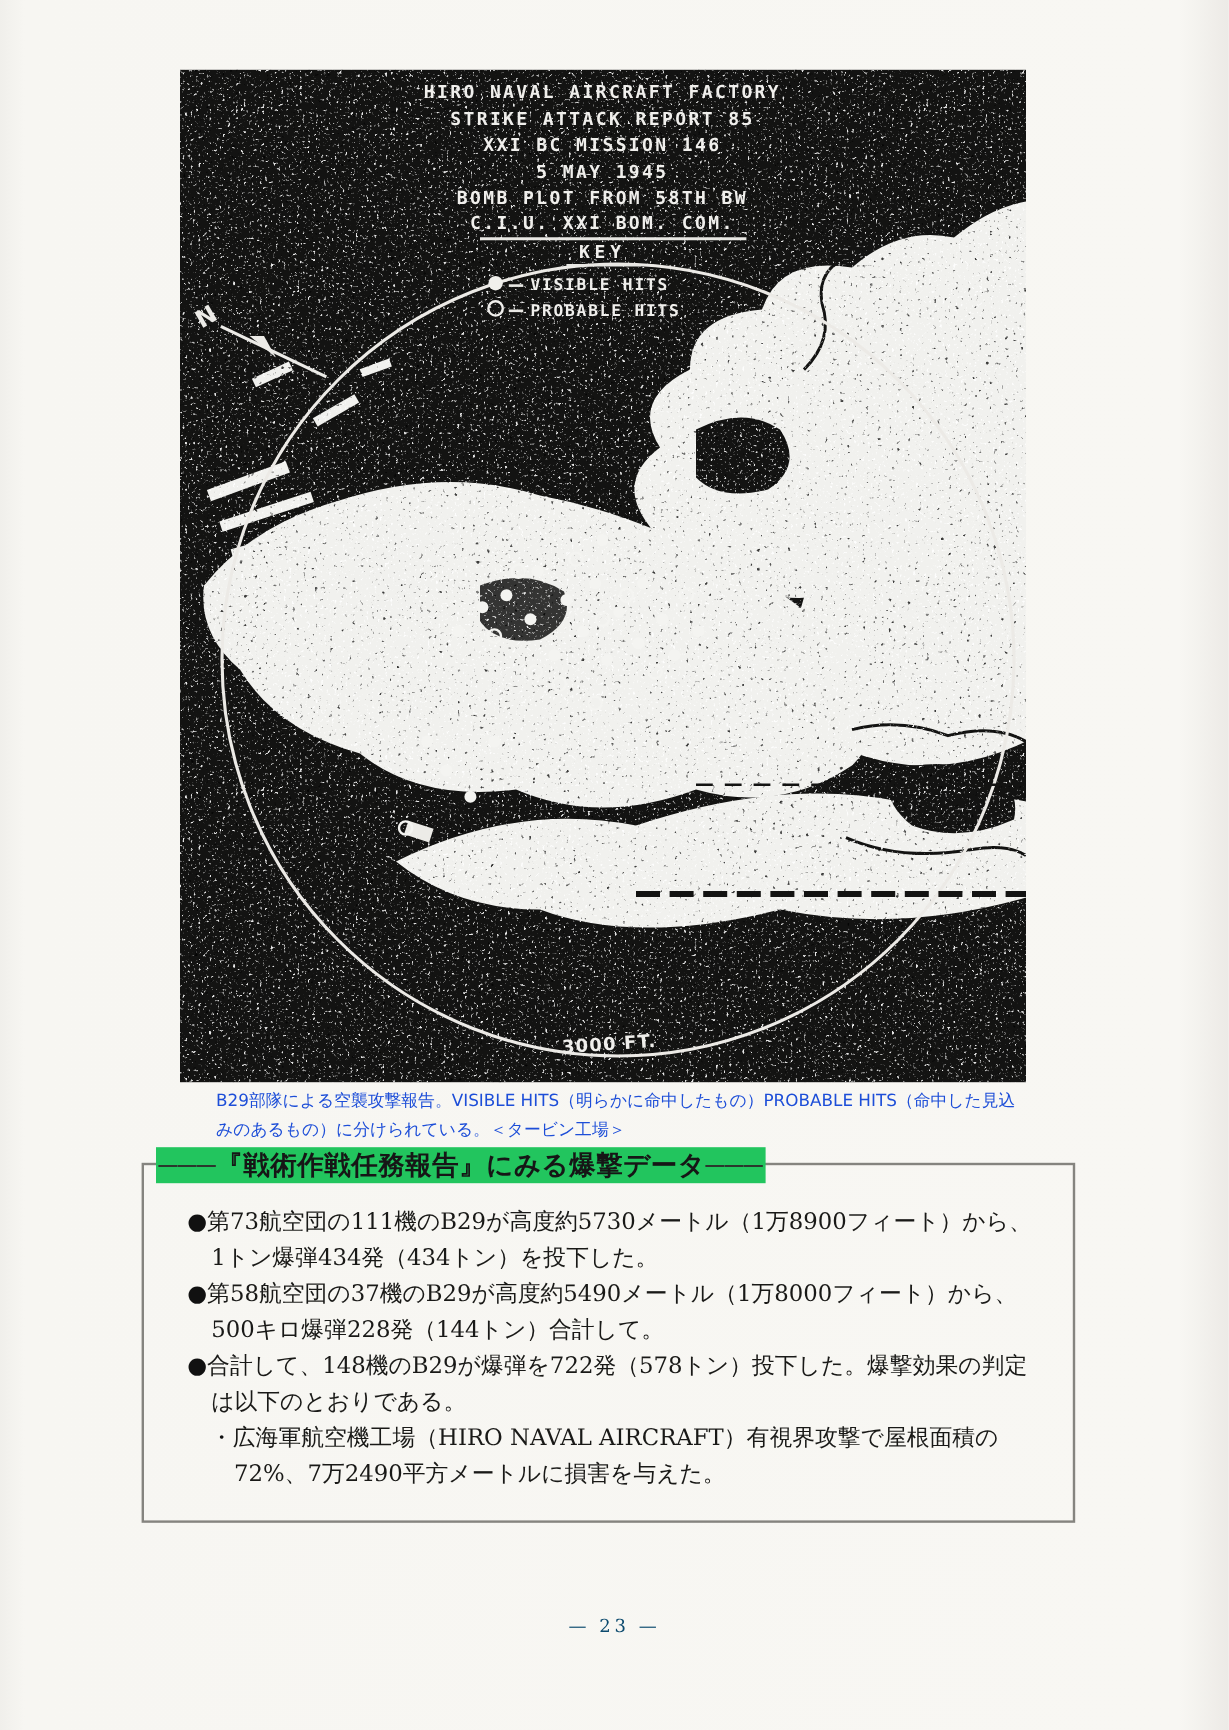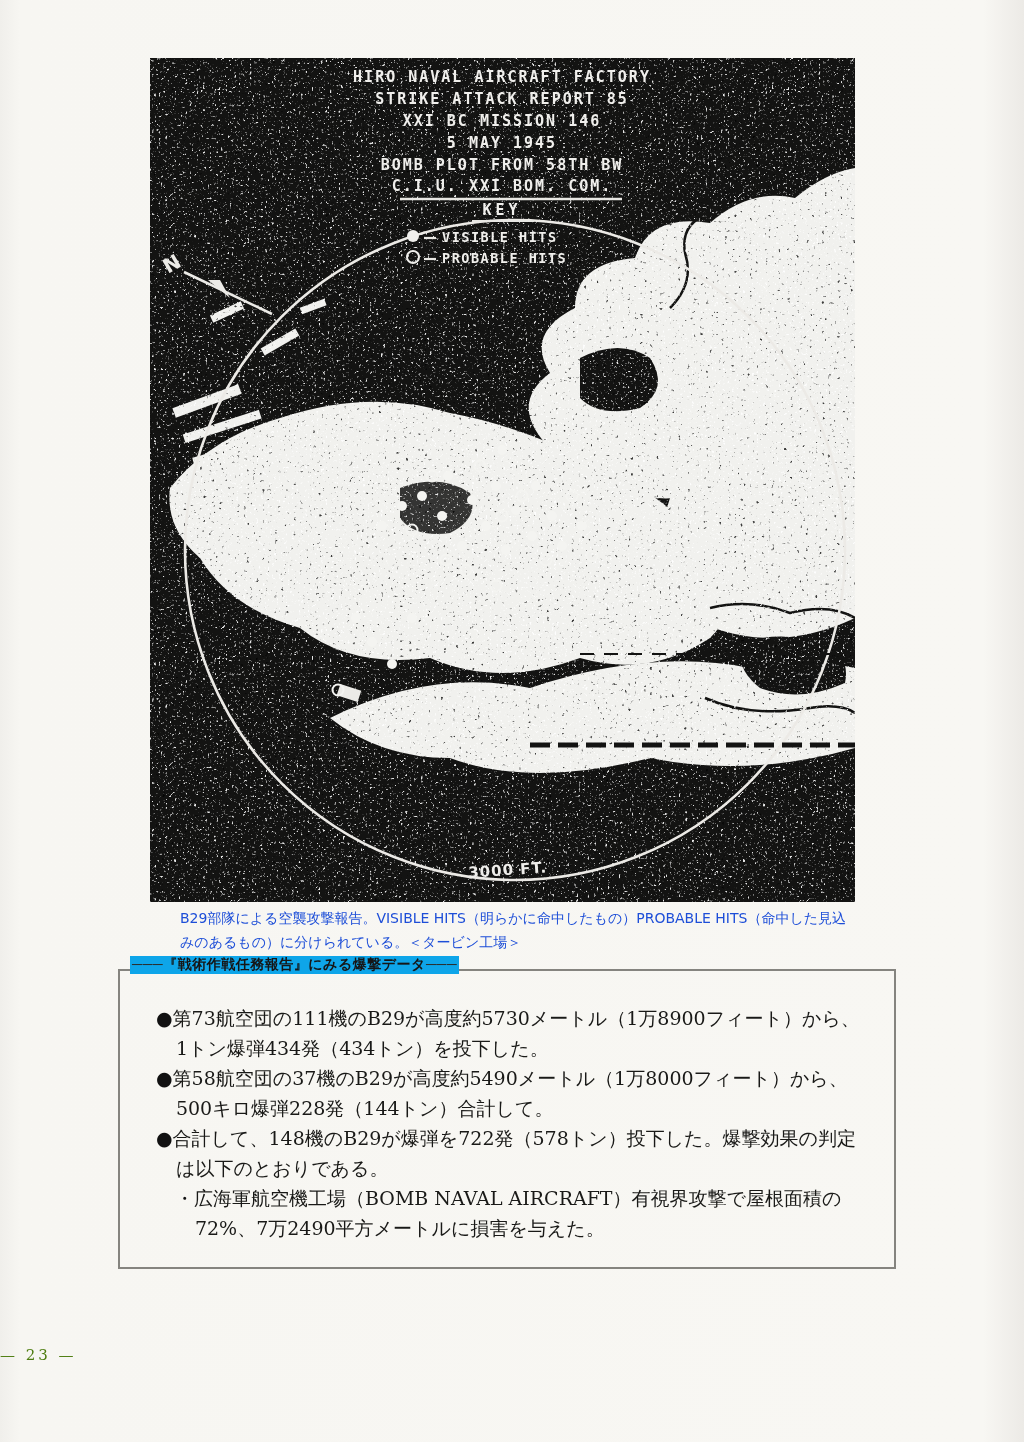--- a/index.html
+++ b/index.html
@@ -14,32 +14,32 @@
     position:absolute;left:180px;top:906px;width:700px;
     font-family:"DejaVu Sans","Liberation Sans",sans-serif;
     font-size:14px;line-height:24px;color:#1d4ed8;
   }
   .caption span{display:block;}
   .data-box{
     position:absolute;left:118px;top:969px;width:740px;
     border:2px solid #85847f;padding:16px 14px 8px 20px;
   }
   .box-title{
-    position:absolute;top:-15px;left:10px;background:#0ea5e9;padding:0 2px;
+    position:absolute;top:-15px;left:10px;background:#22c55e;padding:0 2px;
     font-family:Liberation Sans, sans-serif;
-    font-weight:bold;font-size:14px;color:#161616;letter-spacing:.5px;white-space:nowrap;
+    font-weight:bold;font-size:22px;color:#161616;letter-spacing:.5px;white-space:nowrap;
   }
   .box-title .dash{font-weight:bold;color:#2c2c2a;}
   ul.bullets{list-style:none;margin:16px;padding:0;font-size:19px;line-height:30px;color:#191917;}
   li.main{padding-left:1.05em;text-indent:-1.05em;}
   li.sub{margin-left:1.0em;padding-left:1.05em;text-indent:-1.05em;}
   .bullet-marker{color:#111;}
   .footer{
-    position:absolute;left:0;right:0;top:1346px;
-    font-size:15px;color:#4d7c0f;letter-spacing:3px;
+    position:absolute;left:0;right:0;top:1346px;text-align:center;
+    font-size:15px;color:#0c4a6e;letter-spacing:3px;
   }
 </style>
 </head>
 <body>
 
 <div class="photo-wrap">
   <svg width="705" height="844" viewBox="0 0 705 844" xmlns="http://www.w3.org/2000/svg">
     <defs>
       <filter id="nW" x="0" y="0" width="100%" height="100%">
         <feTurbulence type="fractalNoise" baseFrequency="0.45" numOctaves="2" seed="11" result="t"></feTurbulence>
@@ -165,17 +165,17 @@
 </div>
 
 <div class="data-box">
   <div class="box-title">
     <span class="dash">───</span><span>『戦術作戦任務報告』にみる爆撃データ</span><span class="dash">───</span>
   </div>
   <ul class="bullets">
     <li class="main"><span class="bullet-marker">●</span><span>第73航空団の111機のB29が高度約5730メートル（1万8900フィート）から、1トン爆弾434発（434トン）を投下した。</span></li>
     <li class="main"><span class="bullet-marker">●</span><span>第58航空団の37機のB29が高度約5490メートル（1万8000フィート）から、500キロ爆弾228発（144トン）合計して。</span></li>
     <li class="main"><span class="bullet-marker">●</span><span>合計して、148機のB29が爆弾を722発（578トン）投下した。爆撃効果の判定は以下のとおりである。</span></li>
-    <li class="sub"><span class="bullet-marker">・</span><span>広海軍航空機工場（BOMB NAVAL AIRCRAFT）有視界攻撃で屋根面積の72%、7万2490平方メートルに損害を与えた。</span></li>
+    <li class="sub"><span class="bullet-marker">・</span><span>広海軍航空機工場（HIRO NAVAL AIRCRAFT）有視界攻撃で屋根面積の72%、7万2490平方メートルに損害を与えた。</span></li>
   </ul>
 </div>
 
 <div class="footer">— 23 —</div>
 
 </body></html>

